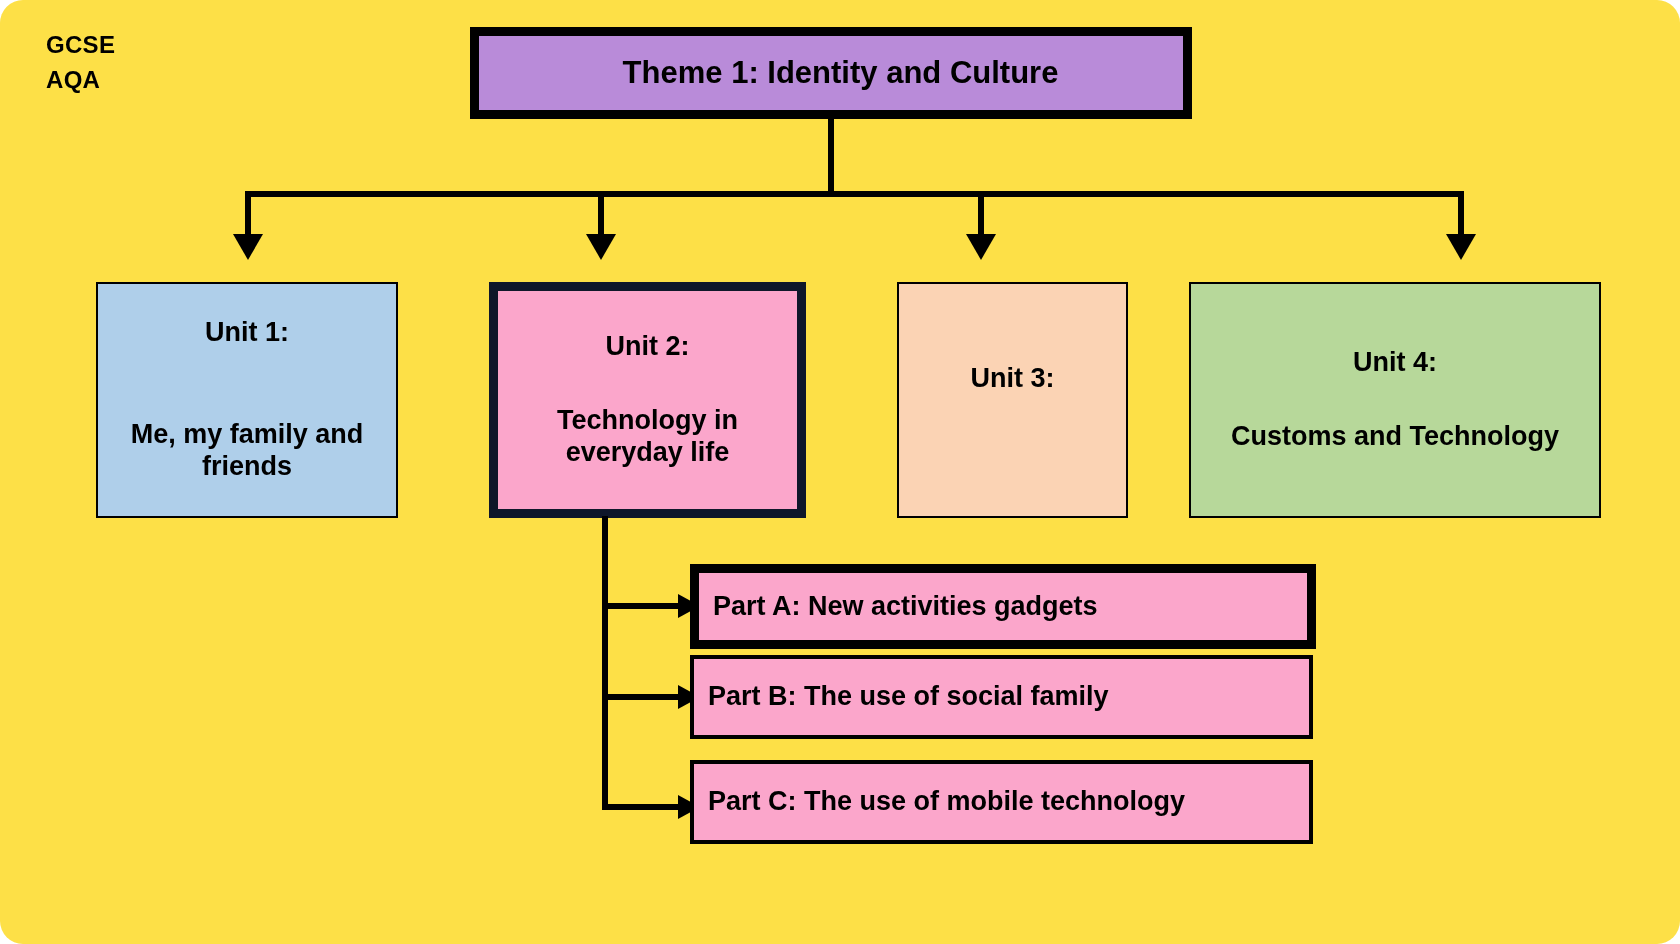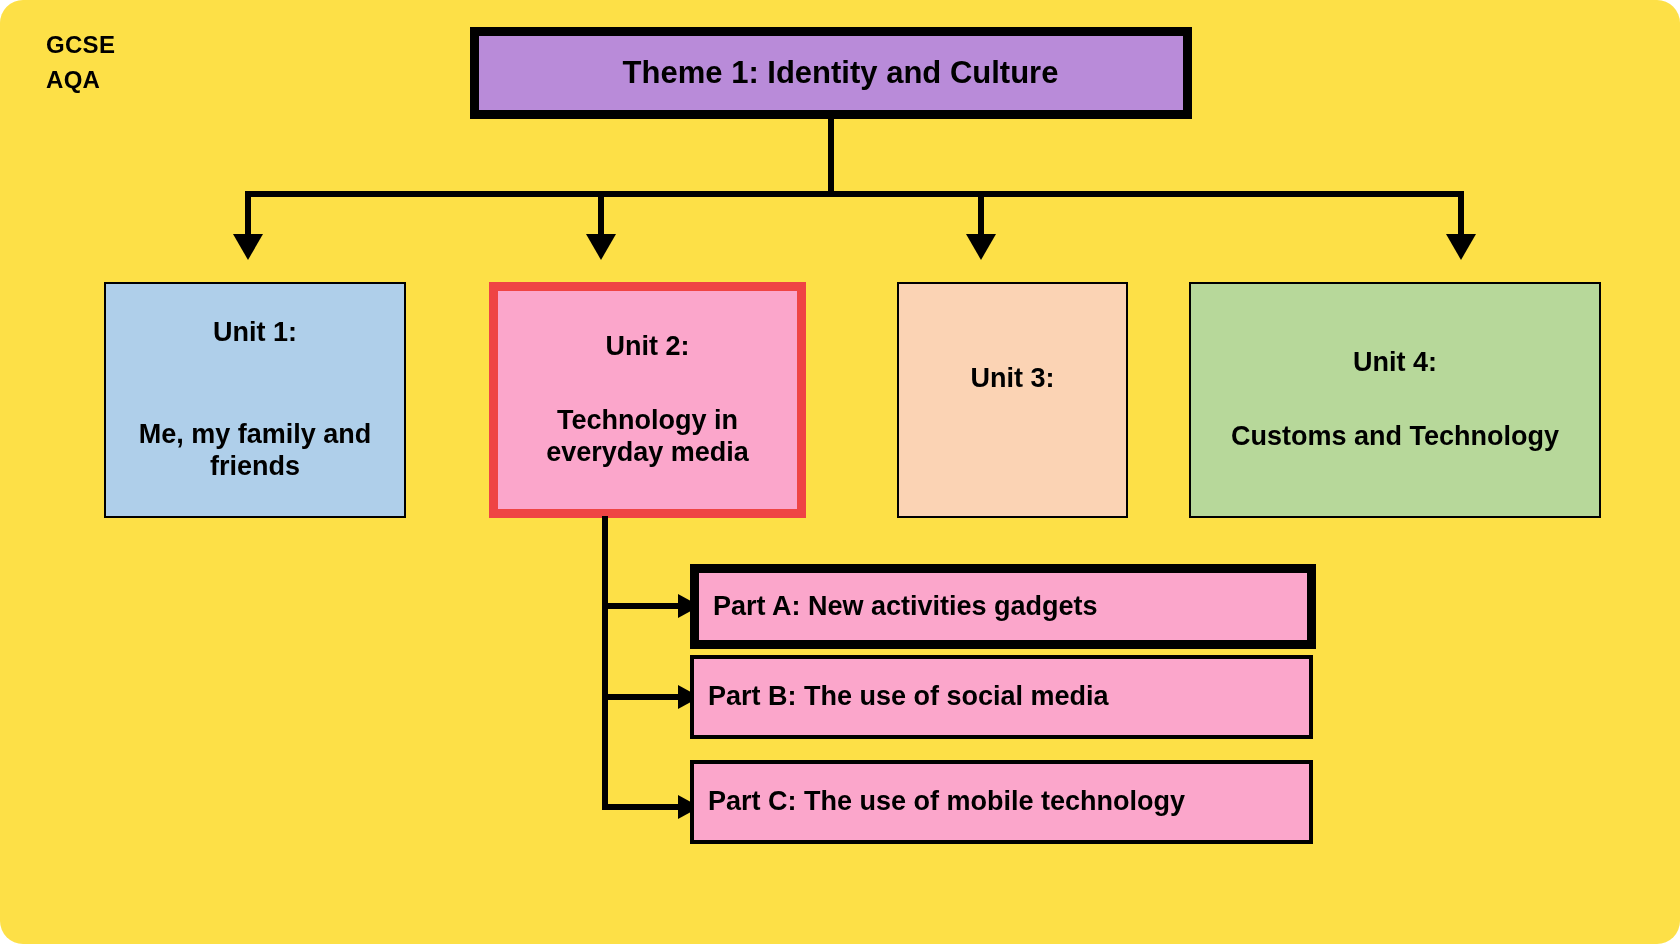--- a/index.html
+++ b/index.html
@@ -60,31 +60,31 @@
   
   .unit {
     top: 282px;
     height: 236px;
     font-size: 27px;
   }
   .unit .title { margin-bottom: 42px; }
   .unit .sub  { }
 
   #unit-1 {
-    left: 104px;
+    left: 96px;
     width: 302px;
     background: #afcfea;
     border: 2px solid #000000;
     gap: 28px;
   }
   #unit-2 {
     left: 489px;
     width: 317px;
     background: #fba6cb;
-    border: 9px solid #ef4444;
+    border: 9px solid #0f172a;
   }
   #unit-3 {
     left: 897px;
     width: 231px;
     background: #fbd3b4;
     border: 2px solid #000000;
   }
   #unit-4 {
     left: 1189px;
     width: 412px;
@@ -193,21 +193,21 @@
   <div class="arrow-down" id="head-u2"></div>
   <div class="arrow-down" id="head-u3"></div>
   <div class="arrow-down" id="head-u4"></div>
 
   <div class="node unit" id="unit-1">
     <span class="title">Unit 1:</span>
     <span class="sub">Me, my family and friends</span>
   </div>
   <div class="node unit" id="unit-2">
     <span class="title">Unit 2:</span>
-    <span class="sub">Technology in everyday media</span>
+    <span class="sub">Technology in everyday life</span>
   </div>
   <div class="node unit" id="unit-3">
     <span class="title">Unit 3:</span>
   </div>
   <div class="node unit" id="unit-4">
     <span class="title">Unit 4:</span>
     <span class="sub">Customs and Technology</span>
   </div>
 
   <div class="line vline" id="spine-u2"></div>
@@ -215,19 +215,19 @@
   <div class="line hline" id="feed-b"></div>
   <div class="line hline" id="feed-c"></div>
   <div class="arrow-right" id="head-a"></div>
   <div class="arrow-right" id="head-b"></div>
   <div class="arrow-right" id="head-c"></div>
 
   <div class="node part" id="part-a">
     <span>Part A: New activities gadgets</span>
   </div>
   <div class="node part" id="part-b">
-    <span>Part B: The use of social media</span>
+    <span>Part B: The use of social family</span>
   </div>
   <div class="node part" id="part-c">
     <span>Part C: The use of mobile technology</span>
   </div>
 
 </div>
 
 </body></html>

